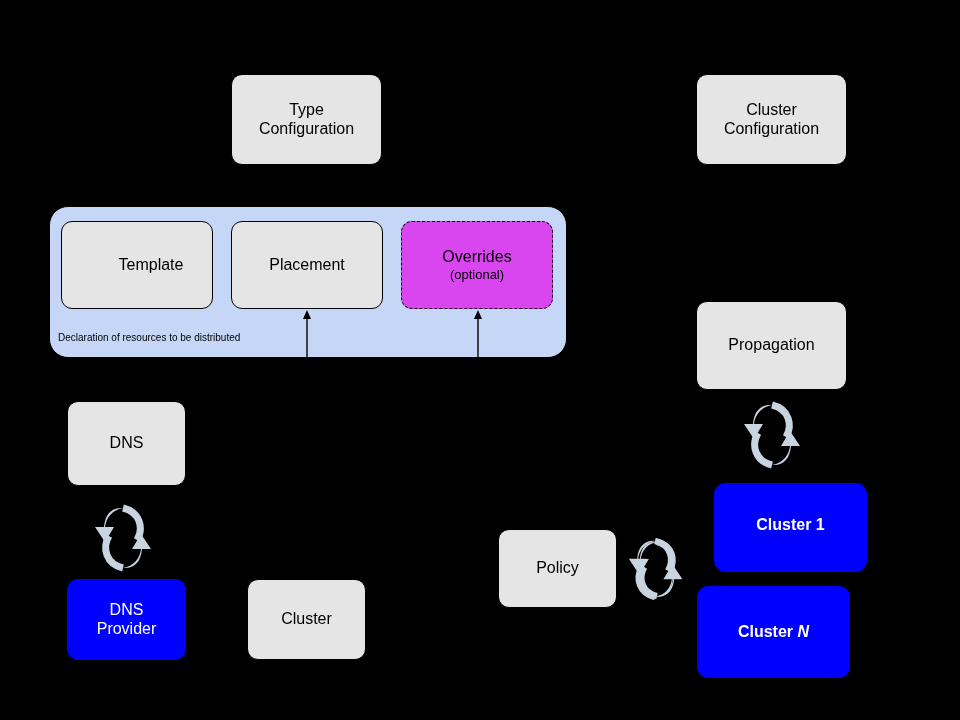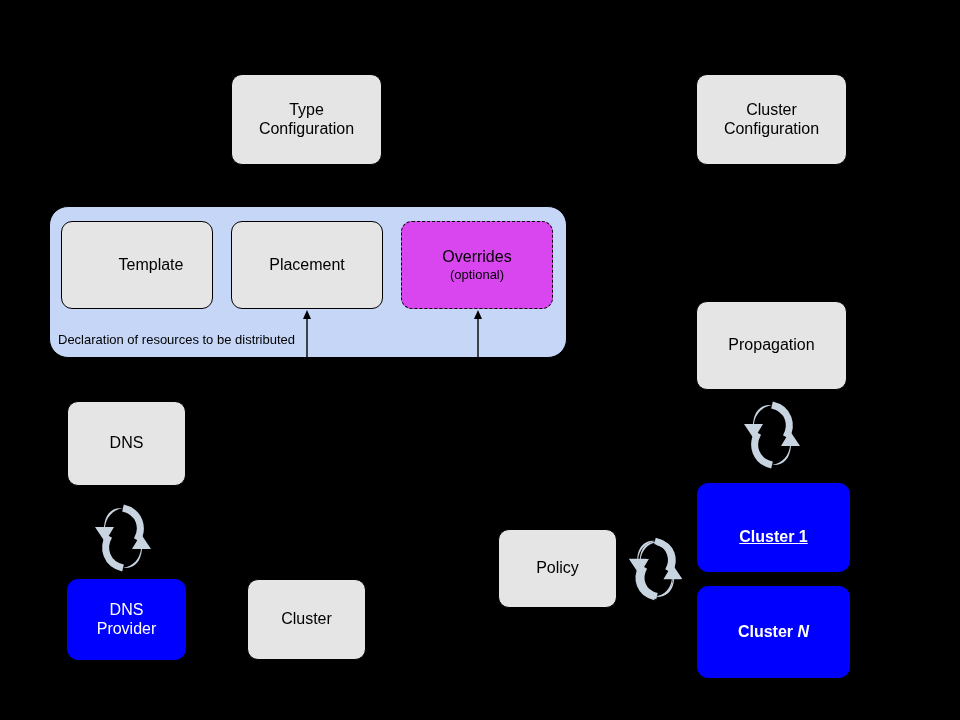--- a/index.html
+++ b/index.html
@@ -15,21 +15,21 @@
   .lightbox{background:#e5e5e5;border:1px solid #000000;color:#000000;
             font-size:16px;}
   .bluebox{background:#0000ff;border:1px solid #0000ff;color:#ffffff;
            font-size:16px;font-weight:bold;}
   .dashbox{background:#d946ef;border:1.5px dashed #000000;color:#000000;
            font-size:16px;border-radius:11px;}
 
   .group{position:absolute;box-sizing:border-box;background:#c6d6f7;
          border:1px solid #000000;border-radius:19px;}
 
-  .caption{position:absolute;font-size:13px;color:#000000;
+  .caption{position:absolute;font-size:10px;color:#000000;
            white-space:nowrap;line-height:1;}
 
   .sub{font-size:13px;text-align:center;}
   .ital{font-style:italic;}
 
   .arrow{position:absolute;}
 
   .sync{position:absolute;}
 </style>
 </head>
@@ -123,21 +123,21 @@
 
   <svg class="sync" style="left:741px;top:395px;width:62px;height:80px;" viewBox="0 0 62 76">
     <g fill="none" stroke="#c8d4e0" stroke-width="7" stroke-linecap="butt">
       <path d="M31 8 C 48 12 52 28 45 40"></path>
       <path d="M31 68 C 14 64 10 48 17 36"></path>
     </g>
     <path d="M31 8 C 20 10 14 18 13 27 L22 27 L13 42 L3 27 L12 27 C13 14 20 7 31 8 Z" fill="#c8d4e0"></path>
     <path d="M31 68 C 42 66 48 58 49 49 L40 49 L49 34 L59 49 L50 49 C49 62 42 69 31 68 Z" fill="#c8d4e0"></path>
   </svg>
 
-  <div class="node bluebox" style="left:697px;top:483px;width:153px;height:89px;align-items:flex-start;padding-top:44px;text-decoration:underline;">
+  <div class="node bluebox" style="left:714px;top:483px;width:153px;height:89px;align-items:flex-start;padding-top:32px;">
     <span><span>Cluster </span><span>1</span></span>
   </div>
 
   <div class="node bluebox" style="left:697px;top:586px;width:153px;height:92px;align-items:flex-start;padding-top:36px;">
     <span><span>Cluster </span><span class="ital">N</span></span>
   </div>
 
   <div class="node lightbox" style="left:498px;top:529px;width:119px;height:79px;">
     <span>Policy</span>
   </div>

